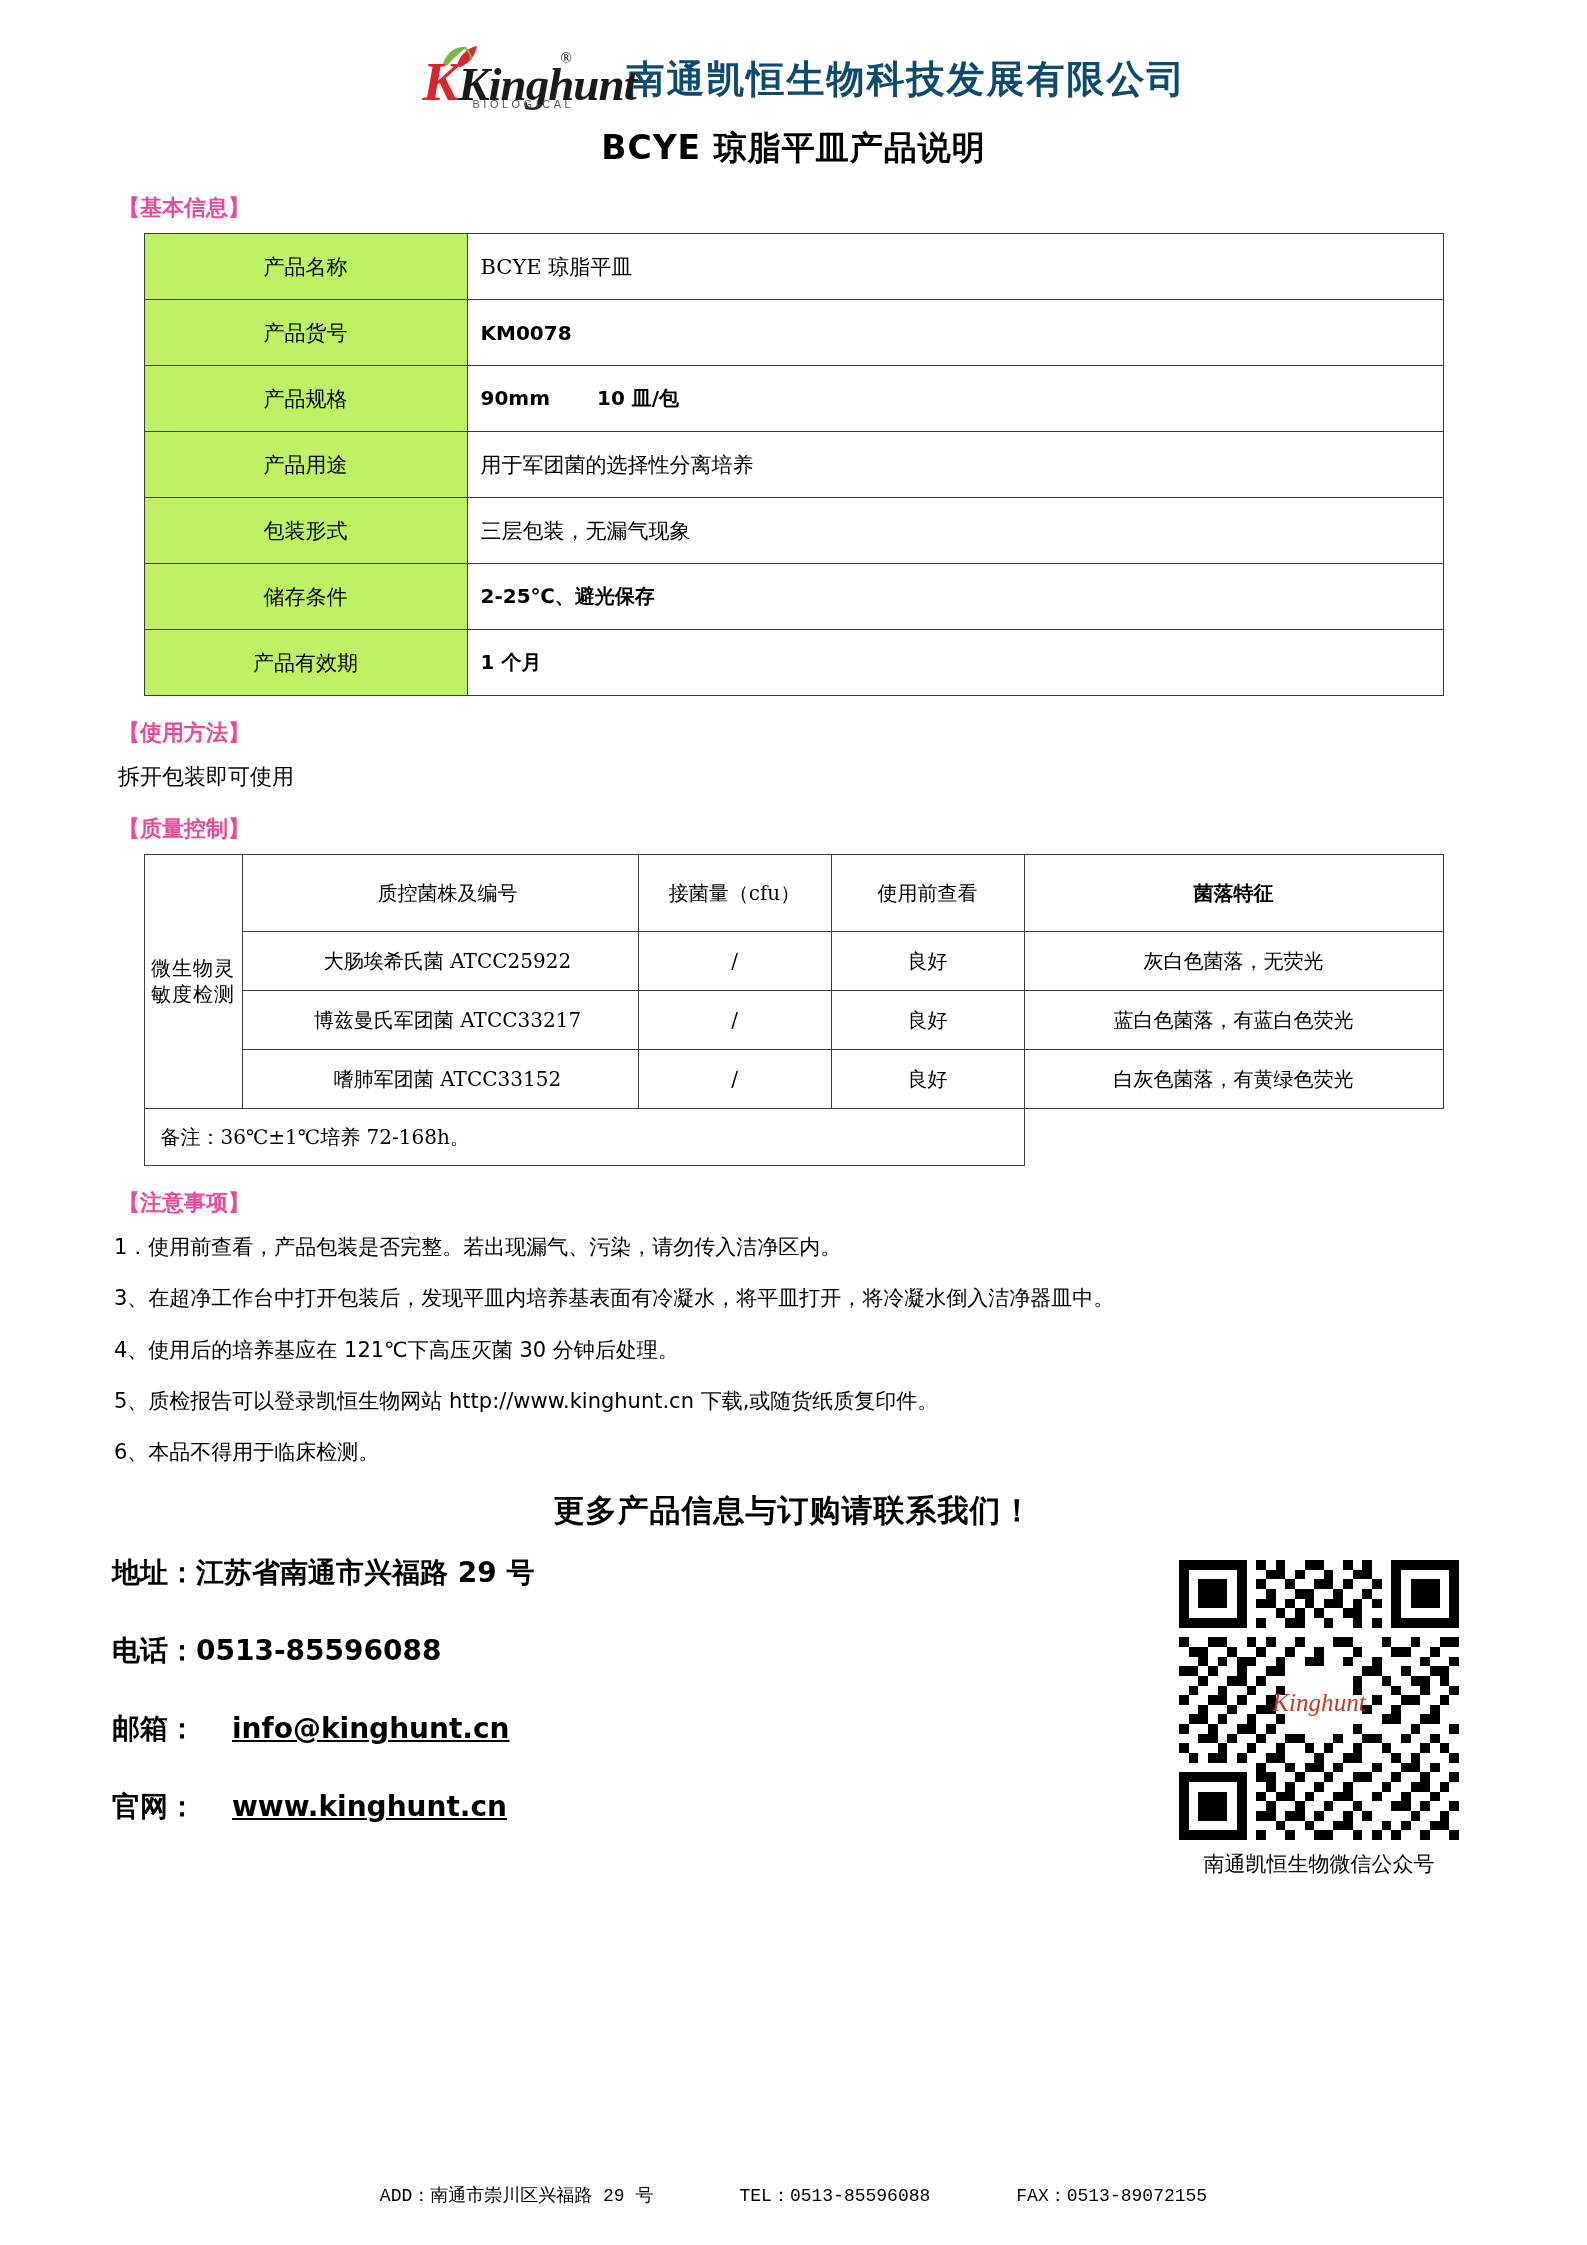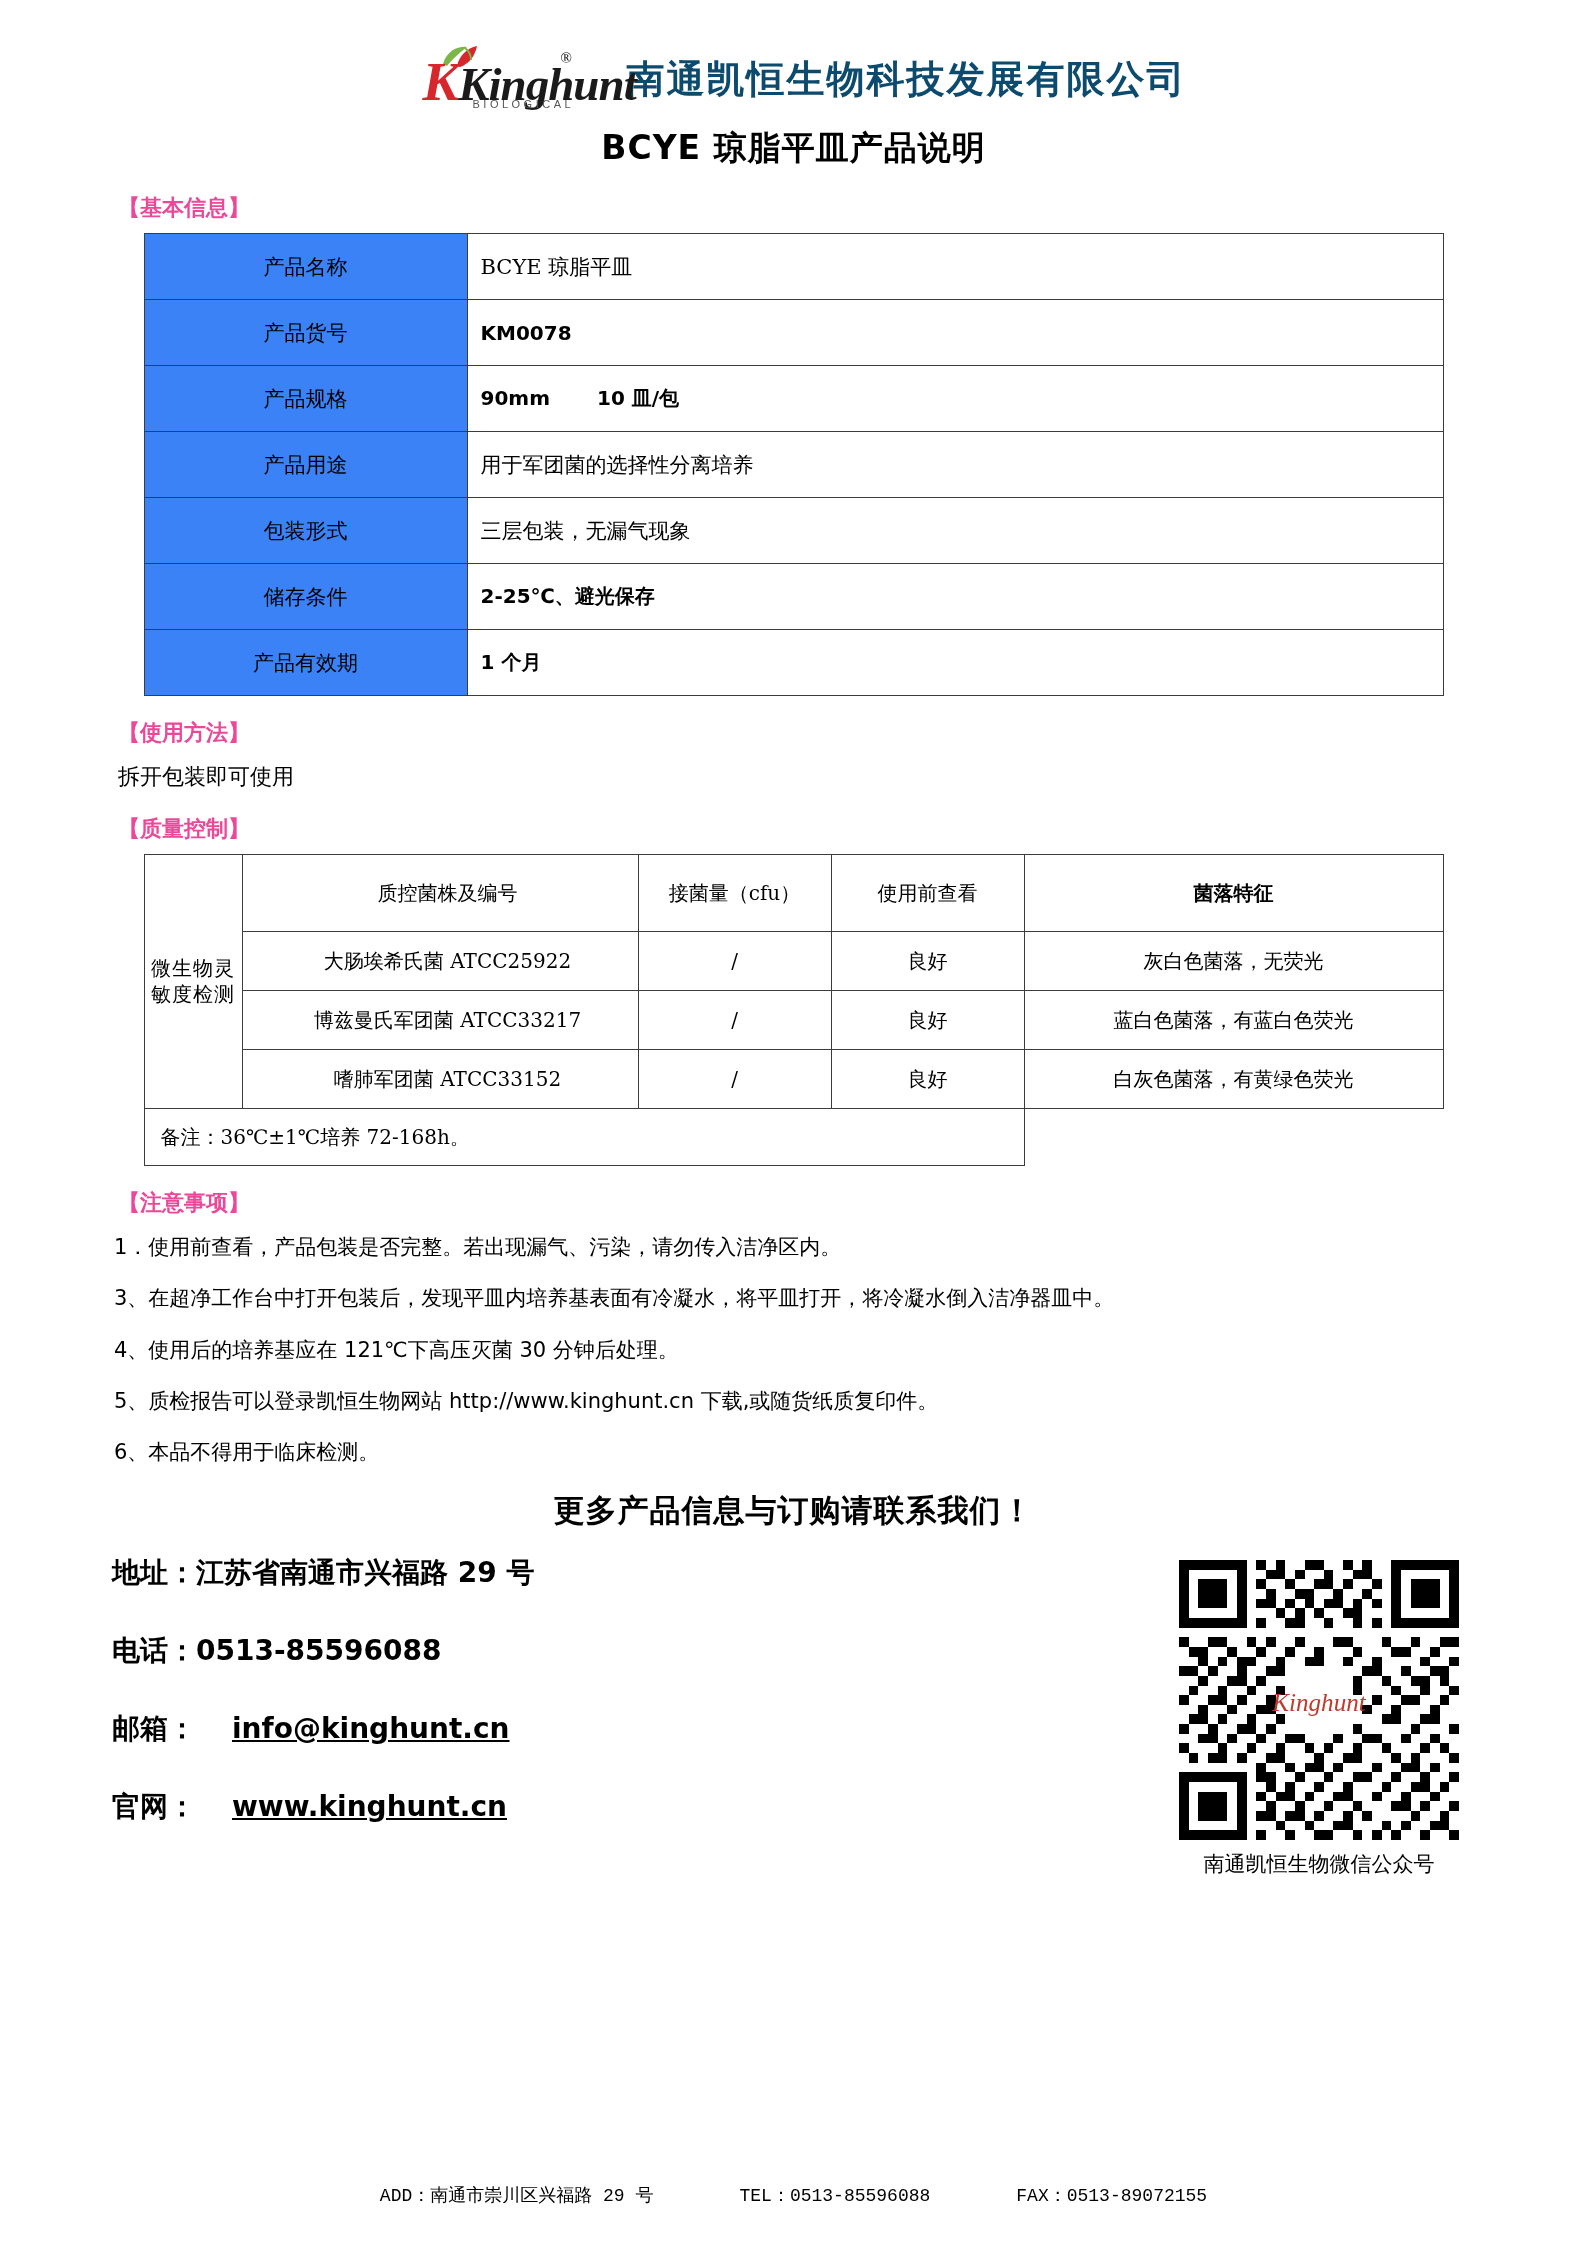--- a/index.html
+++ b/index.html
@@ -111,21 +111,21 @@
     margin: 0 auto;
     table-layout: fixed;
   }
   .info-table td {
     border: 1px solid #3c3c3c;
     height: 63px;
     font-size: 21px;
   }
   .info-table td.label {
     width: 320px;
-    background: #3b82f6;
+    background: #bef264;
     text-align: center;
     font-family: "DejaVu Serif", "Liberation Serif", serif;
   }
   .info-table td.value {
     padding-left: 13px;
     font-family: "DejaVu Serif", "Liberation Serif", serif;
   }
   .info-table td.value.sans {
     font-family: "DejaVu Sans", "Liberation Sans", sans-serif;
     font-size: 20px;

